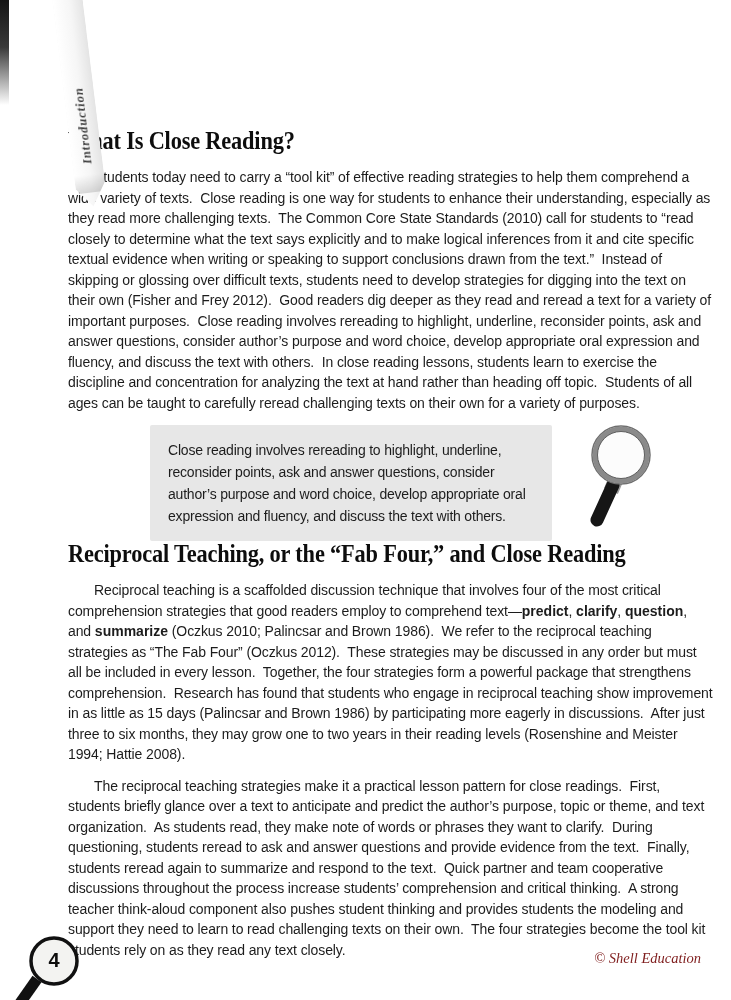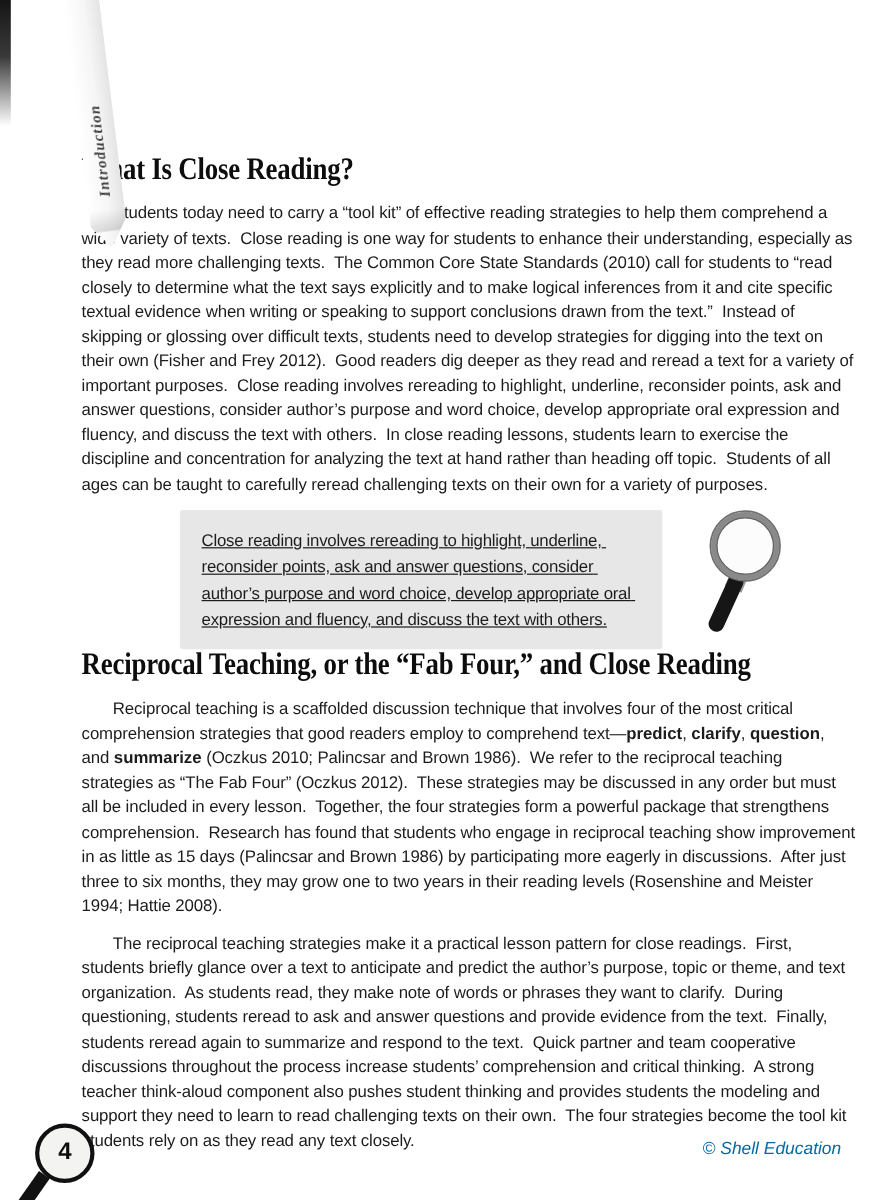--- a/index.html
+++ b/index.html
@@ -44,35 +44,35 @@
   .content{position:relative;z-index:4;padding:126px 18px 0 68px;}
   h2{margin:0 0 11px 0;font-family:"Liberation Serif",serif;font-weight:bold;color:#0d0d0d;
      font-size:26px;letter-spacing:-.2px;transform:scaleX(.86);transform-origin:0 50%;
      white-space:nowrap;}
   h2.second{margin-top:14px;}
   .body{margin:0 0 11px 0;font-size:14px;line-height:20.5px;letter-spacing:-.1px;
         white-space:pre-wrap;text-indent:26px;color:#1c1c1c;}
   .body b{letter-spacing:0;}
 
   
-  .callout-row{display:flex;align-items:flex-start;margin:12px 0 0 82px;height:100px;text-decoration:underline;}
+  .callout-row{display:flex;align-items:flex-start;margin:12px 0 0 82px;height:100px;}
   .callout{width:402px;box-sizing:border-box;background:#e7e7e7;border-radius:2px;
     padding:14px 18px;}
   .callout p{margin:0;font-size:14px;line-height:22px;letter-spacing:-.2px;white-space:pre-wrap;}
   .magnifier{margin-left:18px;margin-top:-10px;flex:0 0 auto;}
 
   
   .badge{position:absolute;left:16px;top:934px;width:84px;height:66px;z-index:7;}
   .badge svg{position:absolute;top:0;left:0;overflow:visible;}
   .badge .num{position:absolute;left:22px;top:15px;width:32px;text-align:center;
     font-weight:bold;font-size:20px;color:#0d0d0d;}
   .book-id{position:absolute;left:92px;top:950px;font-family:"Liberation Serif",serif;
     font-style:italic;font-size:14.5px;color:#1d1d1d;z-index:7;}
-  .publisher{position:absolute;right:30px;top:950px;font-family:Liberation Sans, sans-serif;
-    font-style:italic;font-size:14.5px;color:#0369a1;z-index:7;}
+  .publisher{position:absolute;right:30px;top:950px;font-family:Liberation Serif, serif;
+    font-style:italic;font-size:14.5px;color:#7f1d1d;z-index:7;}
 </style>
 </head>
 <body>
 
 <div class="page">
 
   <div class="banner-under"></div>
   <div class="corner-dark"></div>
 
   <div class="ribbon">

